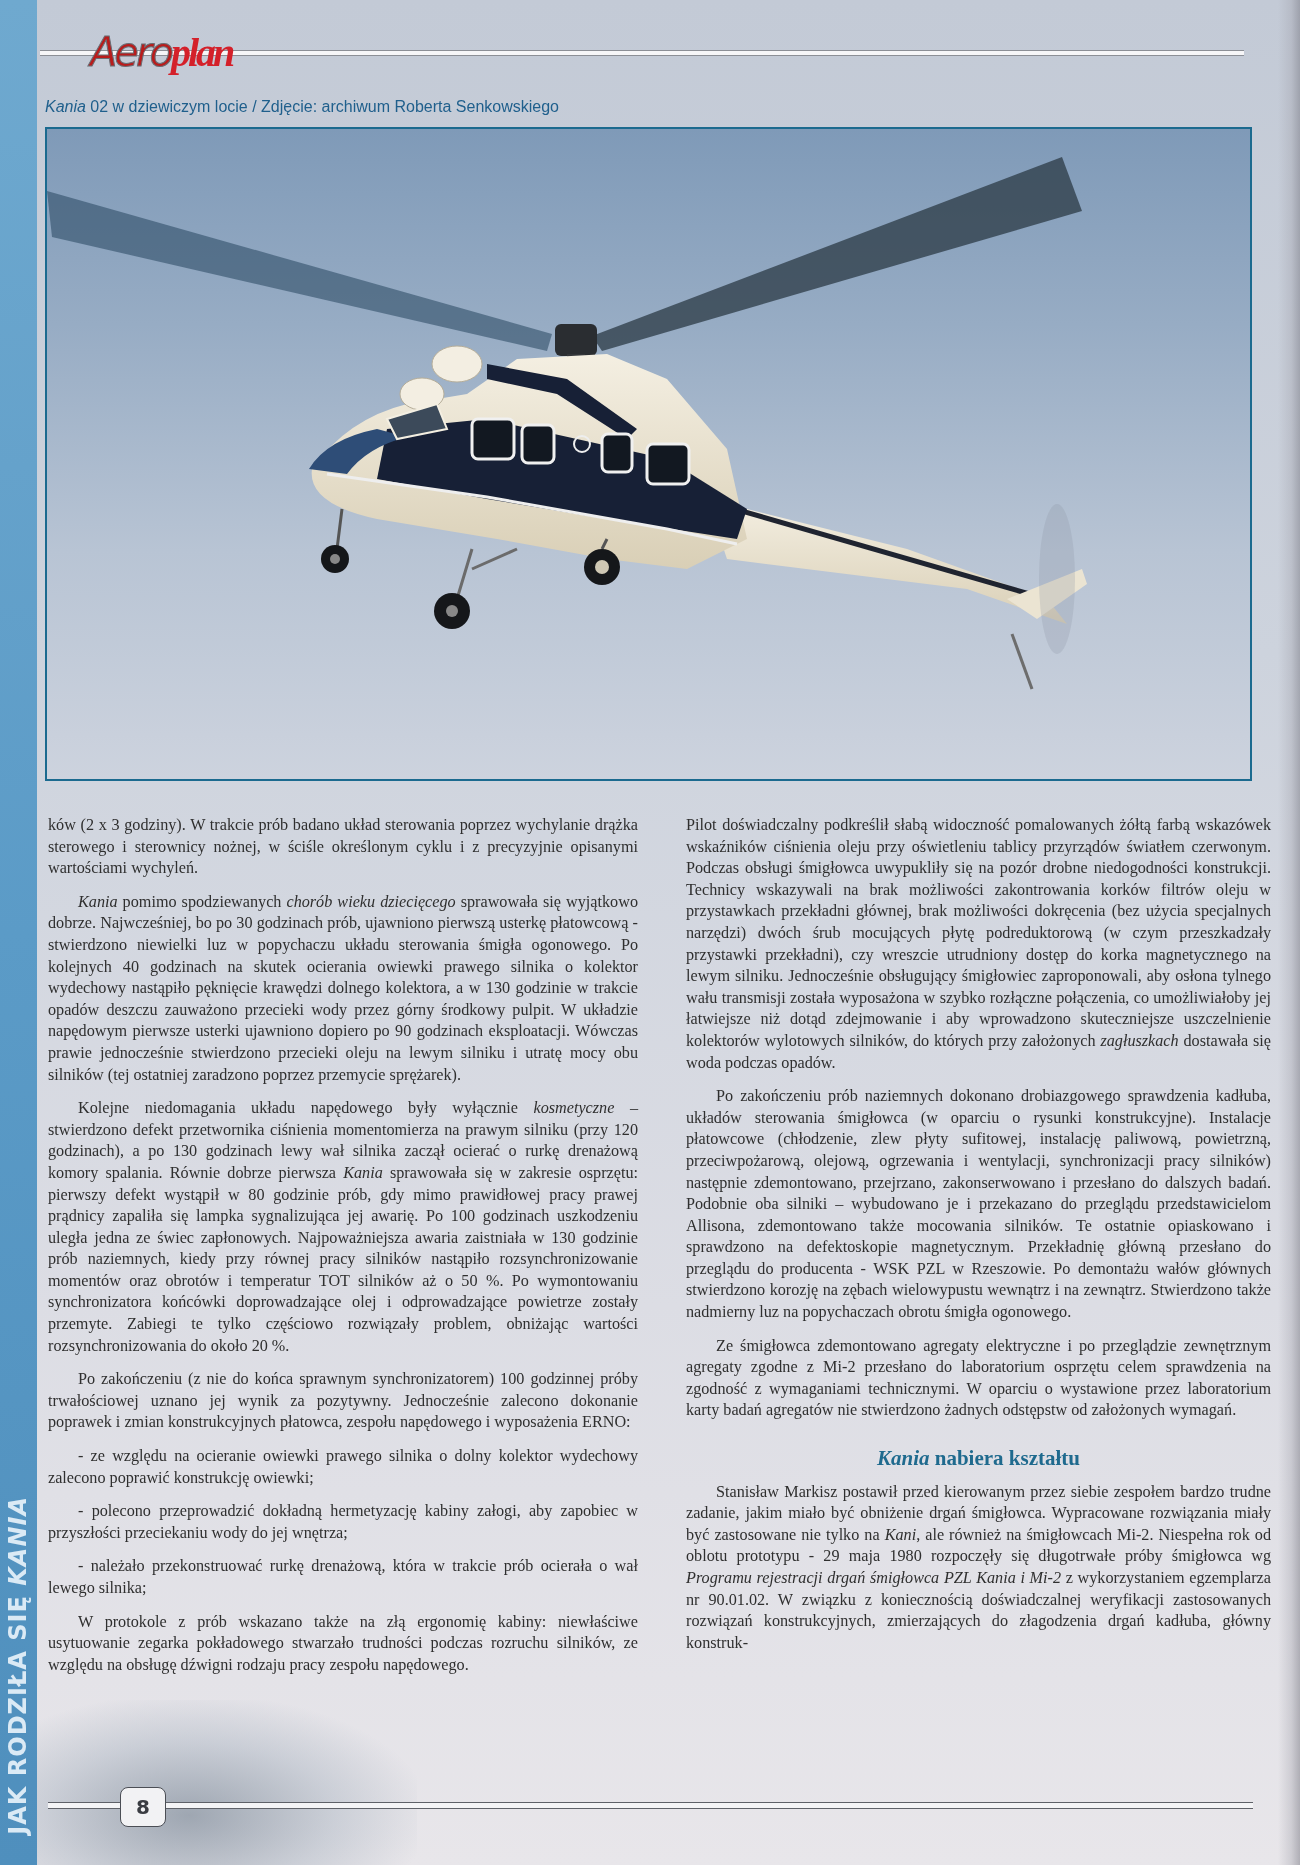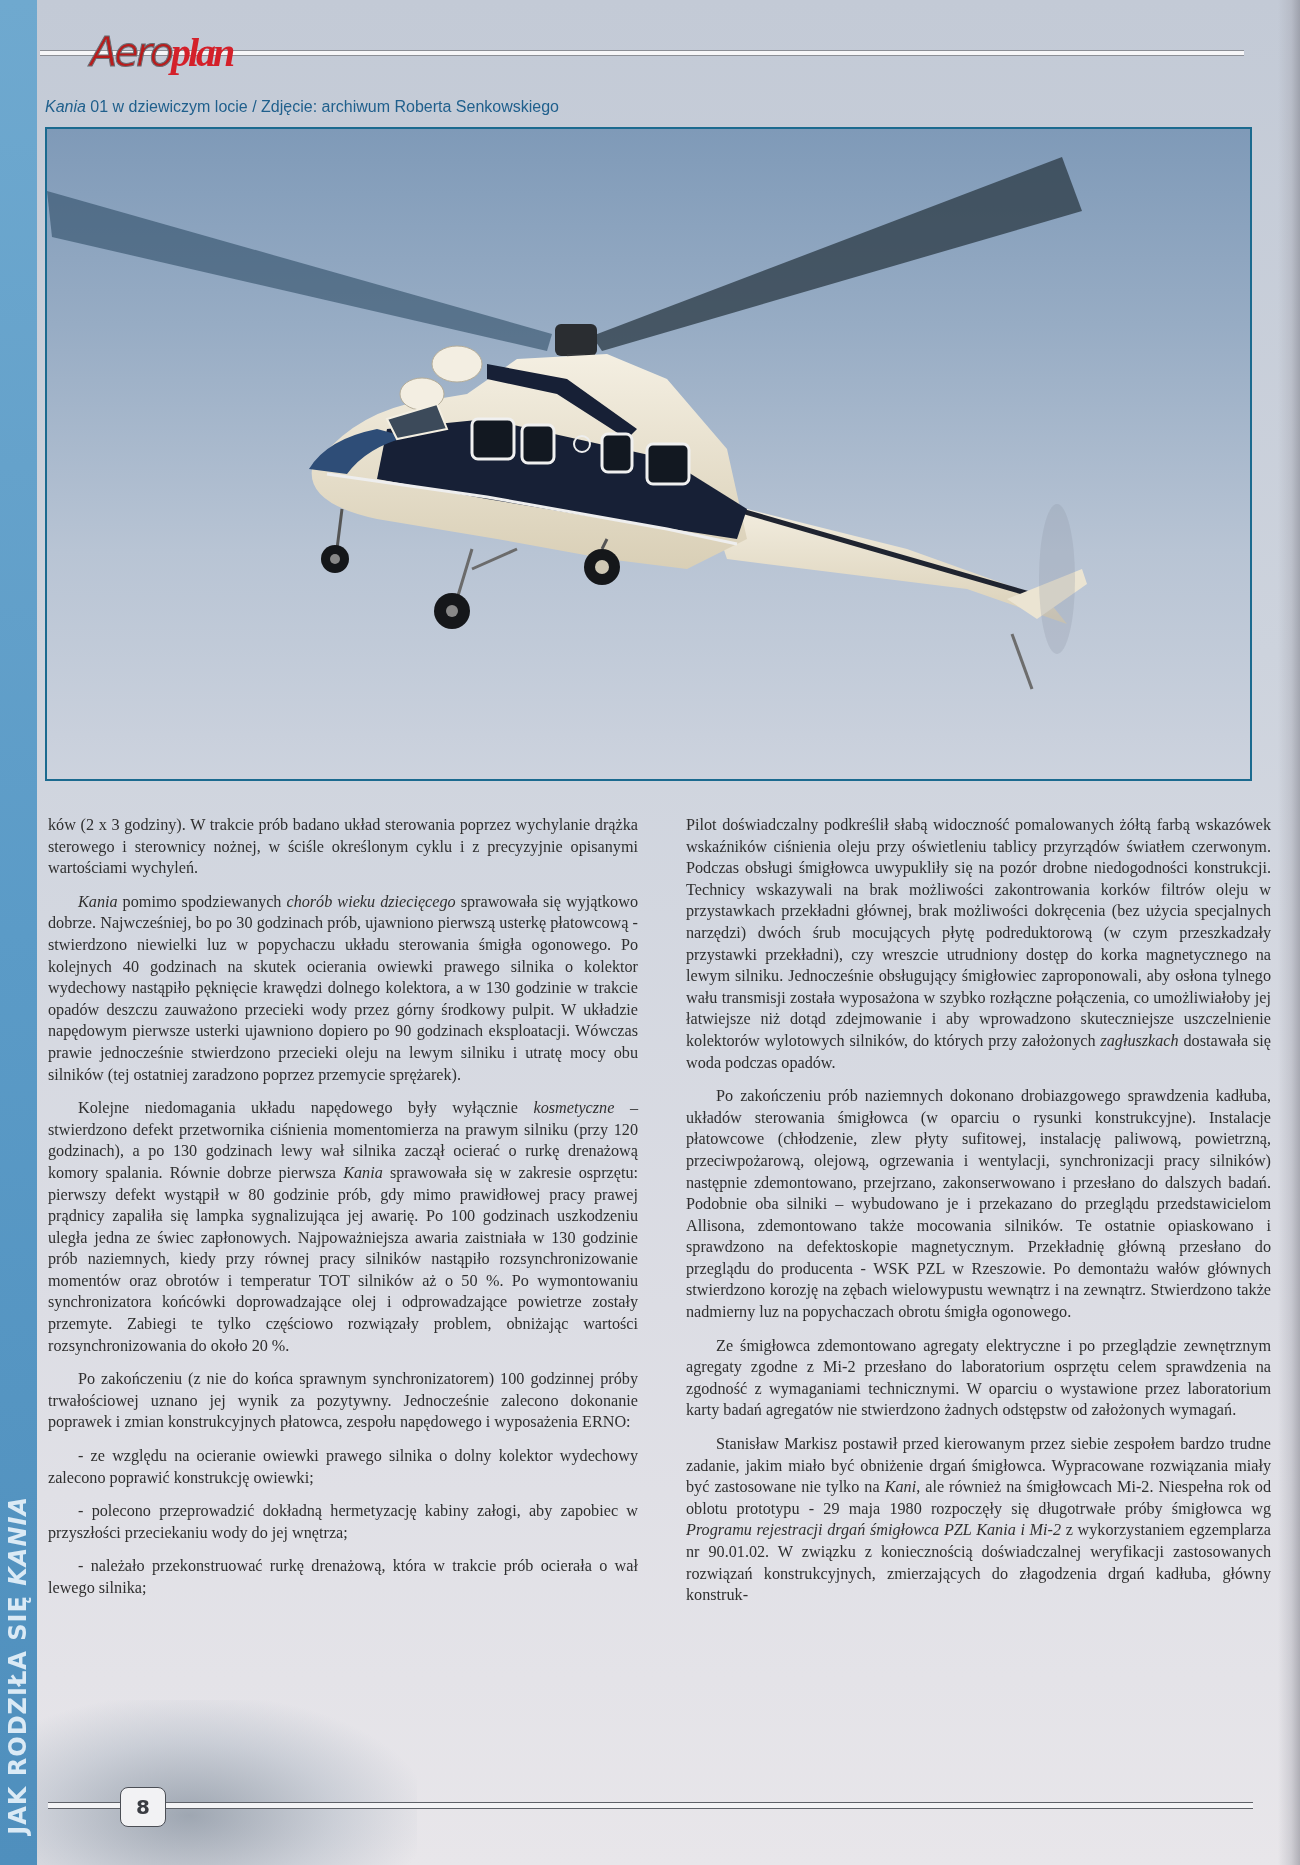--- a/index.html
+++ b/index.html
@@ -85,21 +85,21 @@
 </head>
 <body>
 
 <div class="sidebar">
   <div class="sidebar-text"><span>JAK RODZIŁA SIĘ </span><i>KANIA</i></div>
 </div>
 
 <div class="header-line"></div>
 <div class="logo"><span class="aero">Aero</span><span class="plan">plan</span></div>
 
-<div class="caption"><i>Kania</i><span> 01 w dziewiczym locie / Zdjęcie: archiwum Roberta Senkowskiego</span></div>
+<div class="caption"><i>Kania</i><span> 02 w dziewiczym locie / Zdjęcie: archiwum Roberta Senkowskiego</span></div>
 
 <div class="photo">
   <svg width="1203" height="650" viewBox="0 0 1203 650">
     <defs>
       <linearGradient id="bodyG" x1="0" y1="0" x2="0" y2="1">
         <stop offset="0" stop-color="#f4efe2"></stop>
         <stop offset="1" stop-color="#d9cfb6"></stop>
       </linearGradient>
     </defs>
 
@@ -146,25 +146,27 @@
 </div>
 
 <div class="col left">
   <p class="noindent">ków (2 x 3 godziny). W trakcie prób badano układ sterowania poprzez wychylanie drążka sterowego i sterownicy nożnej, w ściśle określonym cyklu i z precyzyjnie opisanymi wartościami wychyleń.</p>
   <p><em>Kania</em><span> pomimo spodziewanych </span><em>chorób wieku dziecięcego</em><span> sprawowała się wyjątkowo dobrze. Najwcześniej, bo po 30 godzinach prób, ujawniono pierwszą usterkę płatowcową - stwierdzono niewielki luz w popychaczu układu sterowania śmigła ogonowego. Po kolejnych 40 godzinach na skutek ocierania owiewki prawego silnika o kolektor wydechowy nastąpiło pęknięcie krawędzi dolnego kolektora, a w 130 godzinie w trakcie opadów deszczu zauważono przecieki wody przez górny środkowy pulpit. W układzie napędowym pierwsze usterki ujawniono dopiero po 90 godzinach eksploatacji. Wówczas prawie jednocześnie stwierdzono przecieki oleju na lewym silniku i utratę mocy obu silników (tej ostatniej zaradzono poprzez przemycie sprężarek).</span></p>
   <p><span>Kolejne niedomagania układu napędowego były wyłącznie </span><em>kosmetyczne</em><span> – stwierdzono defekt przetwornika ciśnienia momentomierza na prawym silniku (przy 120 godzinach), a po 130 godzinach lewy wał silnika zaczął ocierać o rurkę drenażową komory spalania. Równie dobrze pierwsza </span><em>Kania</em><span> sprawowała się w zakresie osprzętu: pierwszy defekt wystąpił w 80 godzinie prób, gdy mimo prawidłowej pracy prawej prądnicy zapaliła się lampka sygnalizująca jej awarię. Po 100 godzinach uszkodzeniu uległa jedna ze świec zapłonowych. Najpoważniejsza awaria zaistniała w 130 godzinie prób naziemnych, kiedy przy równej pracy silników nastąpiło rozsynchronizowanie momentów oraz obrotów i temperatur TOT silników aż o 50 %. Po wymontowaniu synchronizatora końcówki doprowadzające olej i odprowadzające powietrze zostały przemyte. Zabiegi te tylko częściowo rozwiązały problem, obniżając wartości rozsynchronizowania do około 20 %.</span></p>
   <p>Po zakończeniu (z nie do końca sprawnym synchronizatorem) 100 godzinnej próby trwałościowej uznano jej wynik za pozytywny. Jednocześnie zalecono dokonanie poprawek i zmian konstrukcyjnych płatowca, zespołu napędowego i wyposażenia ERNO:</p>
   <p>- ze względu na ocieranie owiewki prawego silnika o dolny kolektor wydechowy zalecono poprawić konstrukcję owiewki;</p>
   <p>- polecono przeprowadzić dokładną hermetyzację kabiny załogi, aby zapobiec w przyszłości przeciekaniu wody do jej wnętrza;</p>
   <p>- należało przekonstruować rurkę drenażową, która w trakcie prób ocierała o wał lewego silnika;</p>
+  <p>W protokole z prób wskazano także na złą ergonomię kabiny: niewłaściwe usytuowanie zegarka pokładowego stwarzało trudności podczas rozruchu silników, ze względu na obsługę dźwigni rodzaju pracy zespołu napędowego.</p>
 </div>
 
 <div class="col right">
   <p class="noindent"><span>Pilot doświadczalny podkreślił słabą widoczność pomalowanych żółtą farbą wskazówek wskaźników ciśnienia oleju przy oświetleniu tablicy przyrządów światłem czerwonym. Podczas obsługi śmigłowca uwypukliły się na pozór drobne niedogodności konstrukcji. Technicy wskazywali na brak możliwości zakontrowania korków filtrów oleju w przystawkach przekładni głównej, brak możliwości dokręcenia (bez użycia specjalnych narzędzi) dwóch śrub mocujących płytę podreduktorową (w czym przeszkadzały przystawki przekładni), czy wreszcie utrudniony dostęp do korka magnetycznego na lewym silniku. Jednocześnie obsługujący śmigłowiec zaproponowali, aby osłona tylnego wału transmisji została wyposażona w szybko rozłączne połączenia, co umożliwiałoby jej łatwiejsze niż dotąd zdejmowanie i aby wprowadzono skuteczniejsze uszczelnienie kolektorów wylotowych silników, do których przy założonych </span><em>zagłuszkach</em><span> dostawała się woda podczas opadów.</span></p>
   <p>Po zakończeniu prób naziemnych dokonano drobiazgowego sprawdzenia kadłuba, układów sterowania śmigłowca (w oparciu o rysunki konstrukcyjne). Instalacje płatowcowe (chłodzenie, zlew płyty sufitowej, instalację paliwową, powietrzną, przeciwpożarową, olejową, ogrzewania i wentylacji, synchronizacji pracy silników) następnie zdemontowano, przejrzano, zakonserwowano i przesłano do dalszych badań. Podobnie oba silniki – wybudowano je i przekazano do przeglądu przedstawicielom Allisona, zdemontowano także mocowania silników. Te ostatnie opiaskowano i sprawdzono na defektoskopie magnetycznym. Przekładnię główną przesłano do przeglądu do producenta - WSK PZL w Rzeszowie. Po demontażu wałów głównych stwierdzono korozję na zębach wielowypustu wewnątrz i na zewnątrz. Stwierdzono także nadmierny luz na popychaczach obrotu śmigła ogonowego.</p>
   <p>Ze śmigłowca zdemontowano agregaty elektryczne i po przeglądzie zewnętrznym agregaty zgodne z Mi-2 przesłano do laboratorium osprzętu celem sprawdzenia na zgodność z wymaganiami technicznymi. W oparciu o wystawione przez laboratorium karty badań agregatów nie stwierdzono żadnych odstępstw od założonych wymagań.</p>
+  <div class="section-heading"><em>Kania</em><span> nabiera kształtu</span></div>
   <p><span>Stanisław Markisz postawił przed kierowanym przez siebie zespołem bardzo trudne zadanie, jakim miało być obniżenie drgań śmigłowca. Wypracowane rozwiązania miały być zastosowane nie tylko na </span><em>Kani</em><span>, ale również na śmigłowcach Mi-2. Niespełna rok od oblotu prototypu - 29 maja 1980 rozpoczęły się długotrwałe próby śmigłowca wg </span><em>Programu rejestracji drgań śmigłowca PZL Kania i Mi-2</em><span> z wykorzystaniem egzemplarza nr 90.01.02. W związku z koniecznością doświadczalnej weryfikacji zastosowanych rozwiązań konstrukcyjnych, zmierzających do złagodzenia drgań kadłuba, główny konstruk-</span></p>
 </div>
 
 <div class="footer-photo"></div>
 <div class="footer-line"></div>
 <div class="page-number-box">8</div>
 <div class="gutter-shade"></div>
 
 </body></html>

